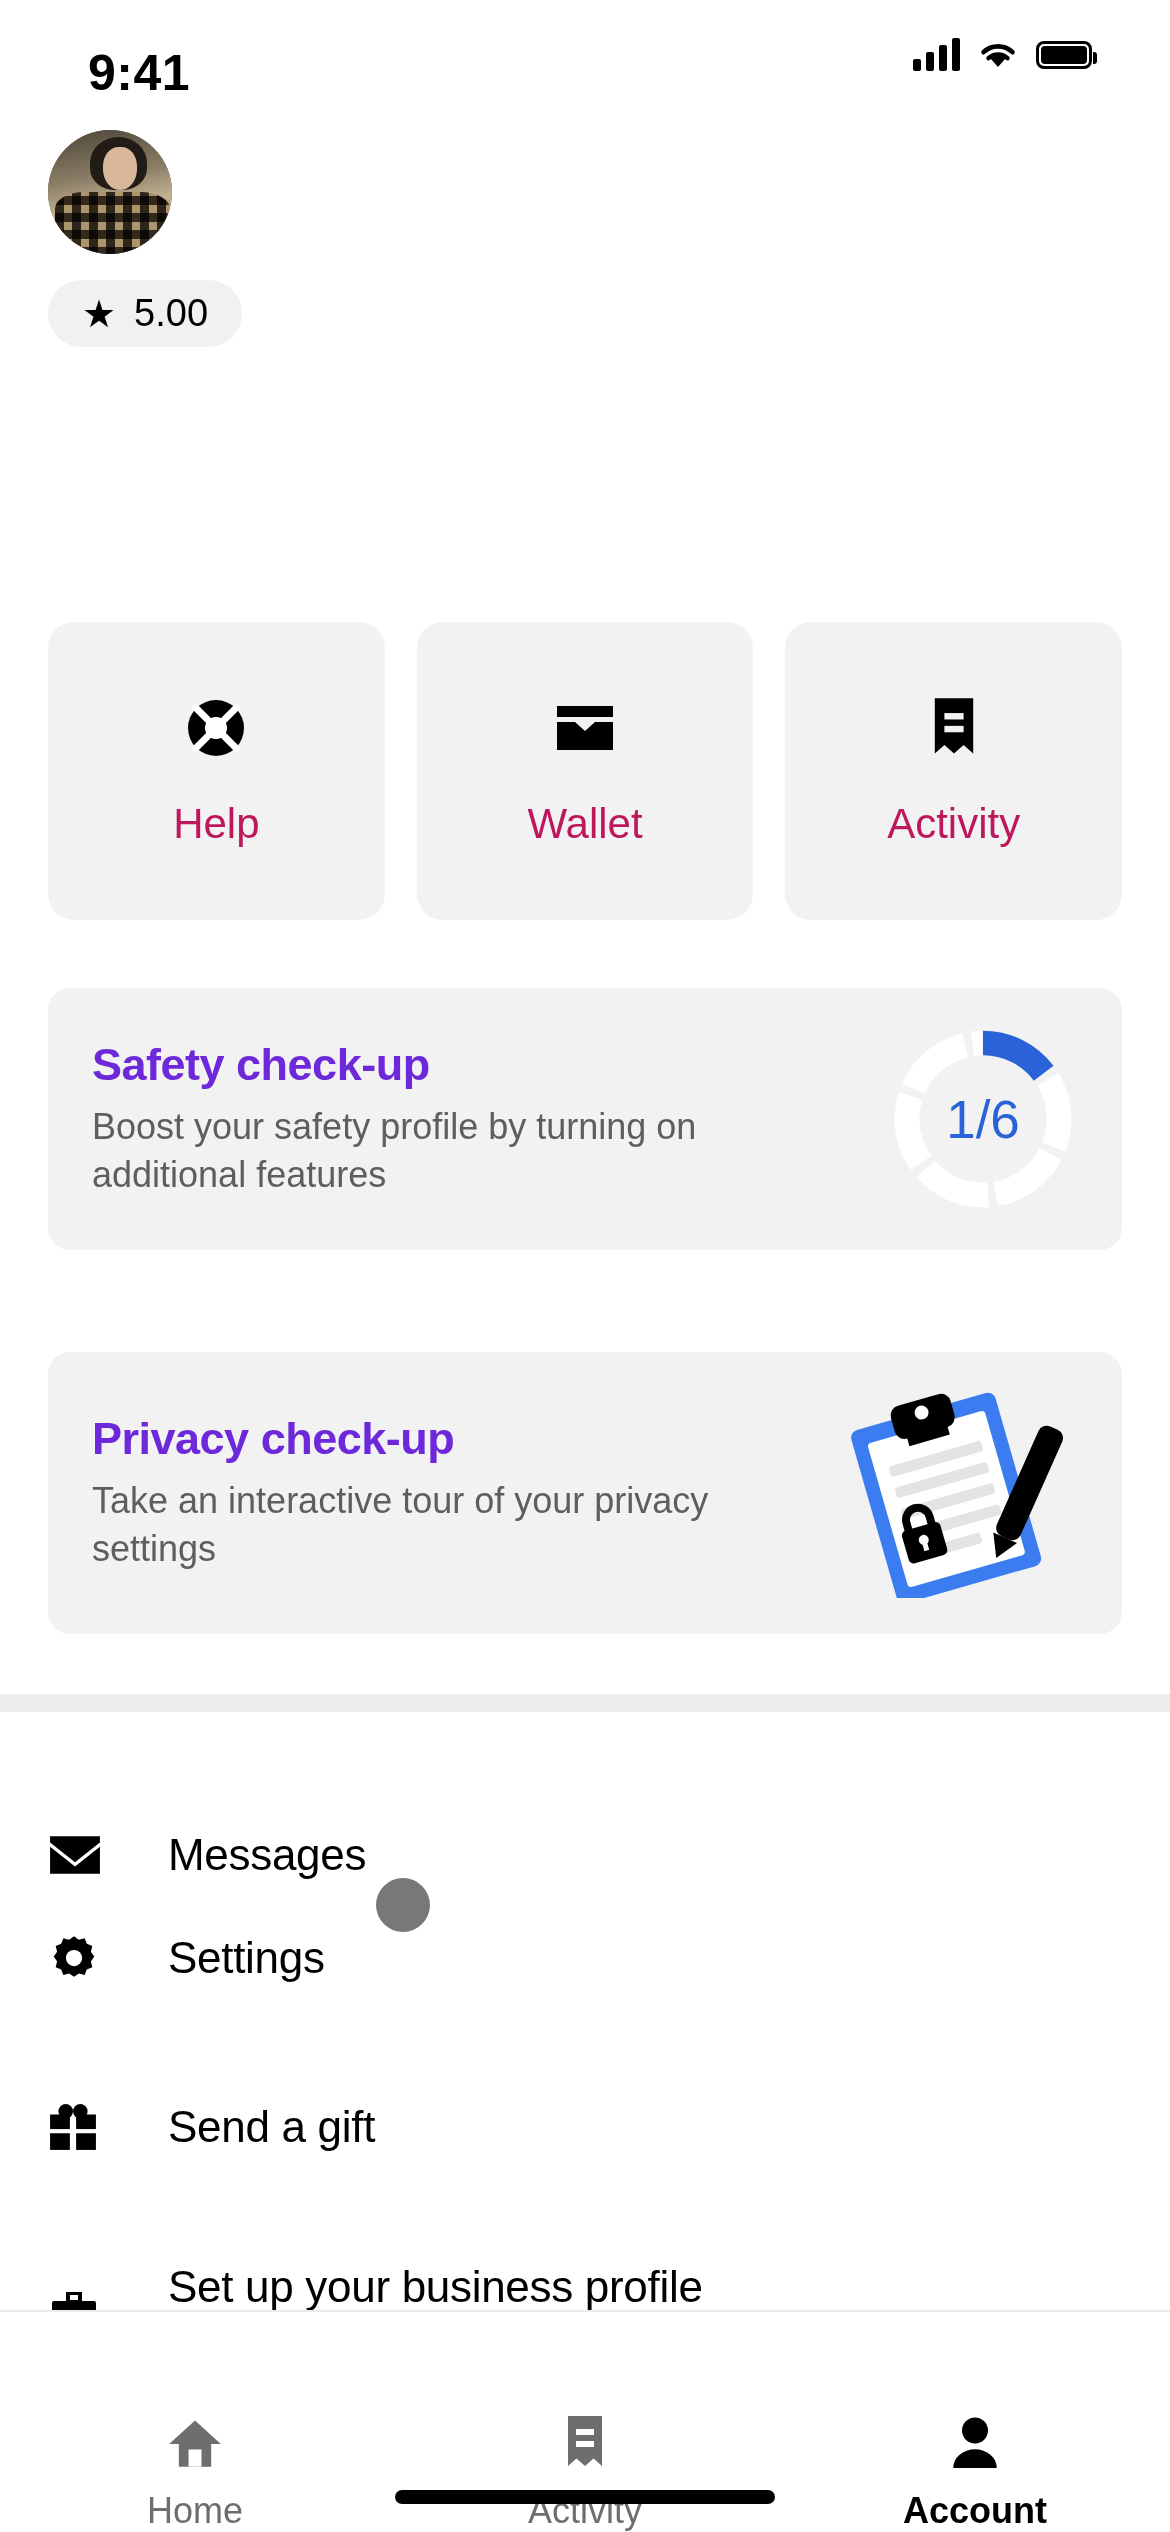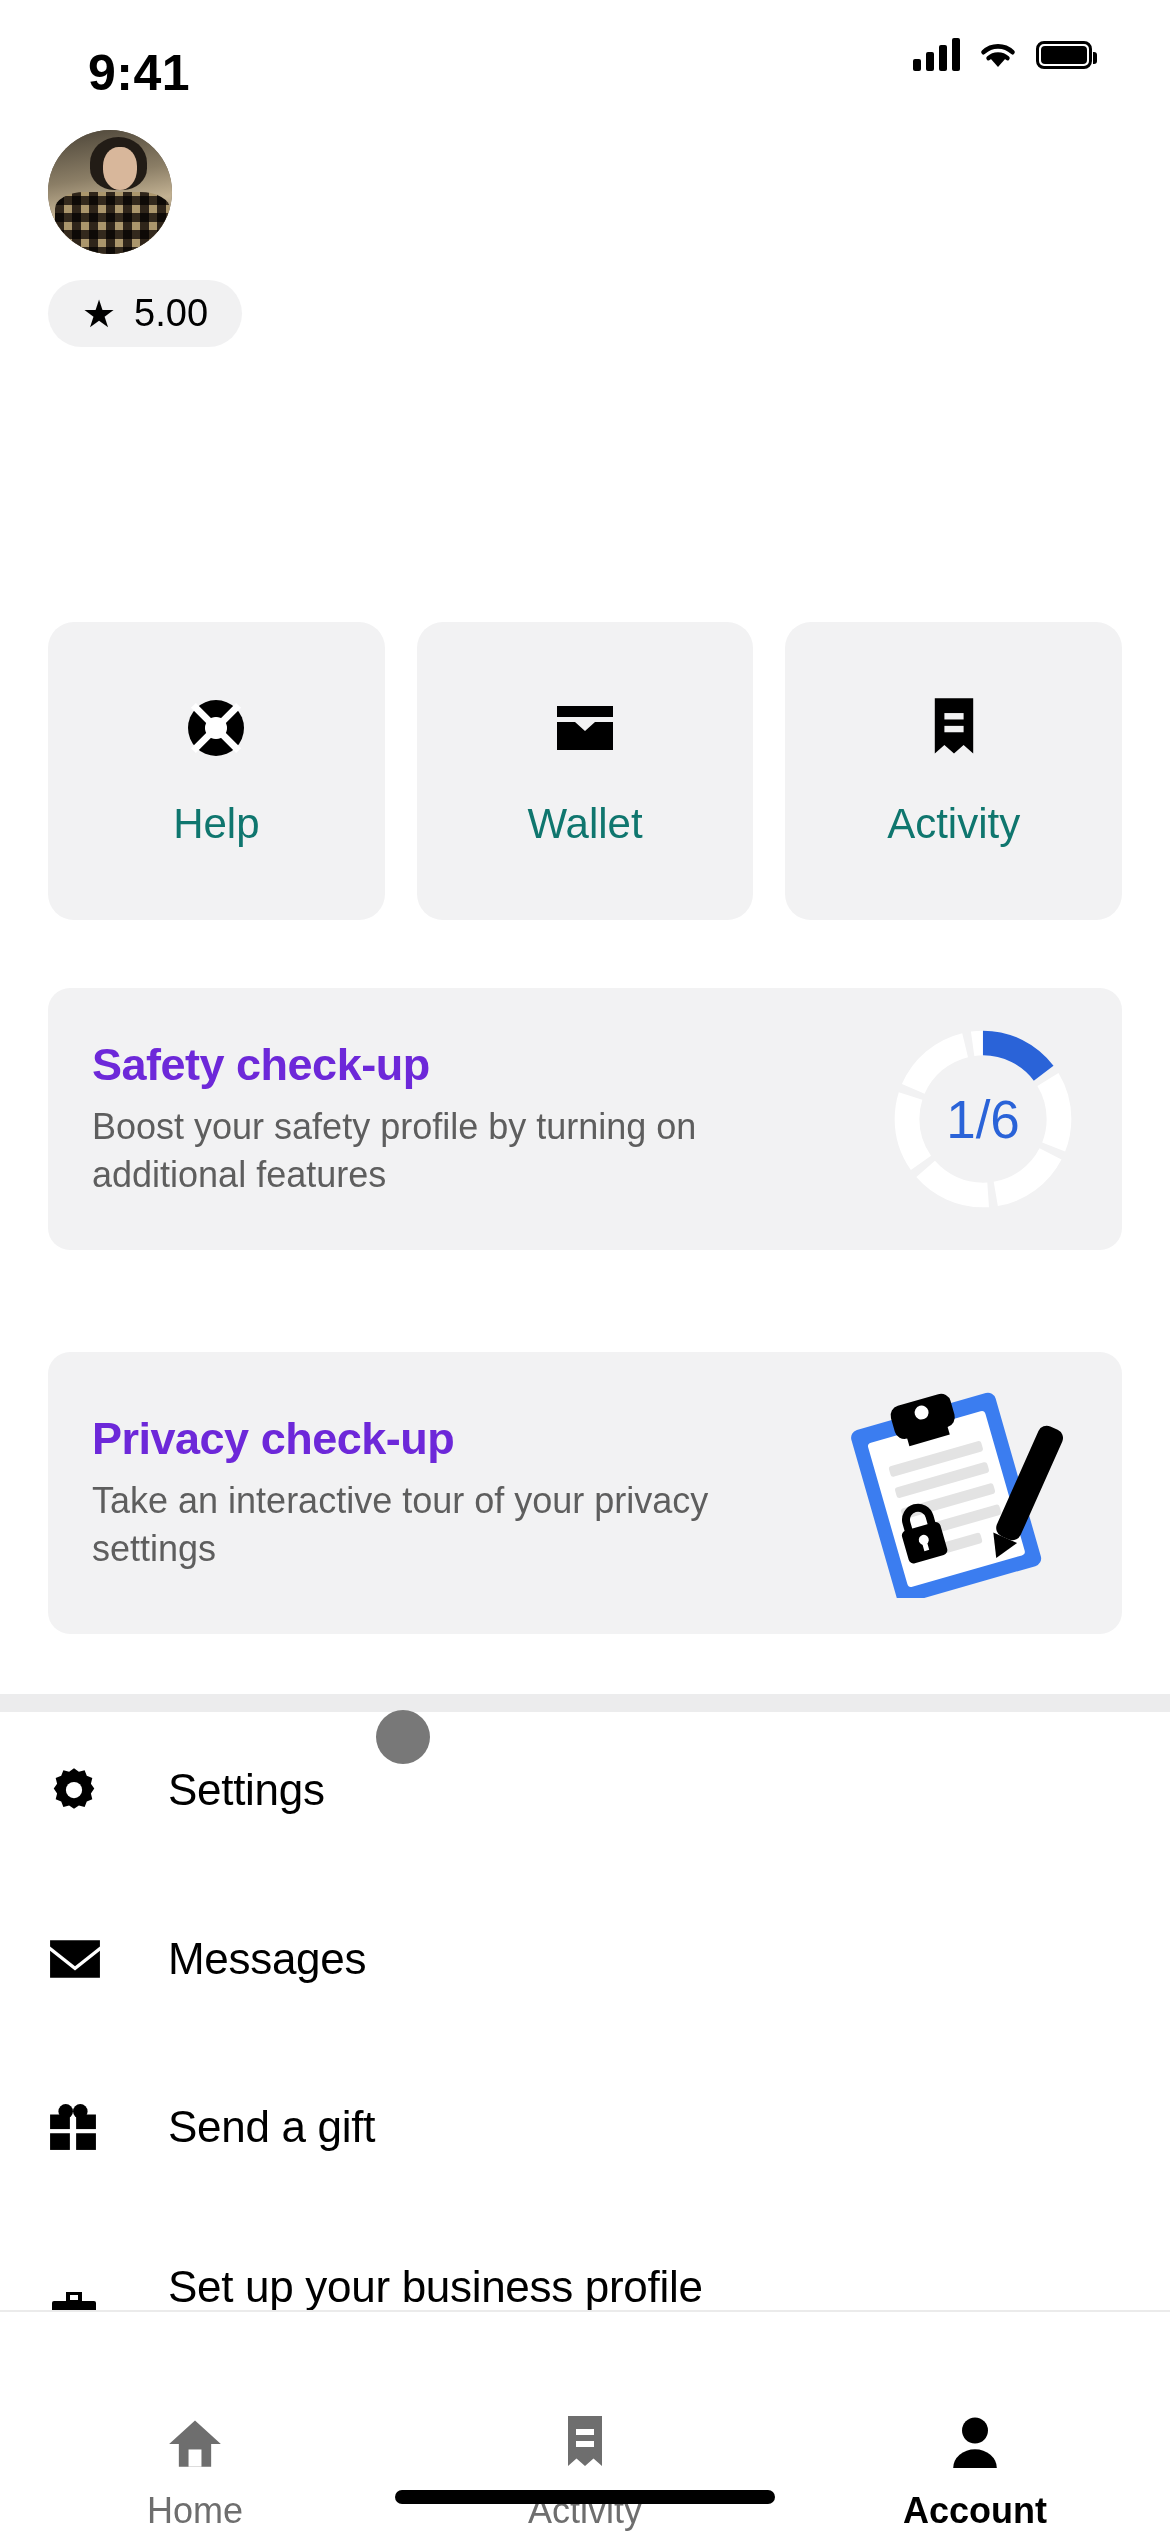--- a/index.html
+++ b/index.html
@@ -57,21 +57,21 @@
   }
   .rating .star { font-size:38px; color:#000; line-height:1; }
   .rating .val { font-size:38px; color:#000; font-weight:400; }
 
   
   .tiles { position:absolute; top:622px; left:48px; right:48px; display:flex; gap:32px; }
   .tile {
     flex:1; height:298px; background:#f2f2f3; border-radius:26px;
     display:flex; flex-direction:column; align-items:center; justify-content:center; gap:38px;
   }
-  .tile .lbl { font-size:42px; color:#0f766e; }
+  .tile .lbl { font-size:42px; color:#be185d; }
   .tile-ico { width:68px; height:68px; display:flex; align-items:center; justify-content:center; }
 
   
   .card {
     position:absolute; left:48px; right:48px; background:#f2f2f3; border-radius:22px;
     display:flex; align-items:center; justify-content:space-between;
     padding:40px 44px;
   }
   #safety-card { top:988px; height:262px; }
   #privacy-card { top:1352px; height:282px; }
@@ -244,43 +244,43 @@
           <path d="M182 154 h26 l-13 22 Z" fill="#000"></path>
         </g>
       </svg>
     </div>
   </div>
 
   <div class="band"></div>
 
   <div class="menu">
 
+    <div class="mrow" style="padding-top:118px;">
+      <div class="mico">
+        <svg viewBox="0 0 52 40" width="54" height="42">
+          <path d="M2 2 h48 v6 l-24 19 l-24 -19 Z" fill="#000"></path>
+          <path d="M2 12 l24 19 l24 -19 v26 h-48 Z" fill="#000"></path>
+        </svg>
+      </div>
+      <div class="mtxt">
+        <div class="mtitle">Messages</div>
+      </div>
+    </div>
+
     <div class="mrow" style="padding-top:52px;">
       <div class="mico">
         <svg viewBox="0 0 48 48" width="52" height="52">
           <path d="M24 4 l4.5 3.1 5.3-1.3 2 5.1 5.1 2 -1.3 5.3 3.1 4.5 -3.1 4.5 1.3 5.3 -5.1 2 -2 5.1 -5.3-1.3 -4.5 3.1 -4.5-3.1 -5.3 1.3 -2-5.1 -5.1-2 1.3-5.3 -3.1-4.5 3.1-4.5 -1.3-5.3 5.1-2 2-5.1 5.3 1.3 Z" fill="#000"></path>
           <circle cx="24" cy="24" r="7.5" fill="#fff"></circle>
         </svg>
       </div>
       <div class="mtxt">
         <div class="mtitle">Settings</div>
       </div>
       <div class="touch-dot"></div>
-    </div>
-
-    <div class="mrow" style="padding-top:118px;">
-      <div class="mico">
-        <svg viewBox="0 0 52 40" width="54" height="42">
-          <path d="M2 2 h48 v6 l-24 19 l-24 -19 Z" fill="#000"></path>
-          <path d="M2 12 l24 19 l24 -19 v26 h-48 Z" fill="#000"></path>
-        </svg>
-      </div>
-      <div class="mtxt">
-        <div class="mtitle">Messages</div>
-      </div>
     </div>
 
     <div class="mrow" style="padding-top:118px;">
       <div class="mico">
         <svg viewBox="0 0 48 48" width="50" height="50">
           <circle cx="17" cy="9" r="7" fill="#000"></circle>
           <circle cx="31" cy="9" r="7" fill="#000"></circle>
           <rect x="2" y="12" width="19" height="14" fill="#000"></rect>
           <rect x="27" y="12" width="19" height="14" fill="#000"></rect>
           <rect x="2" y="30" width="19" height="16" fill="#000"></rect>

